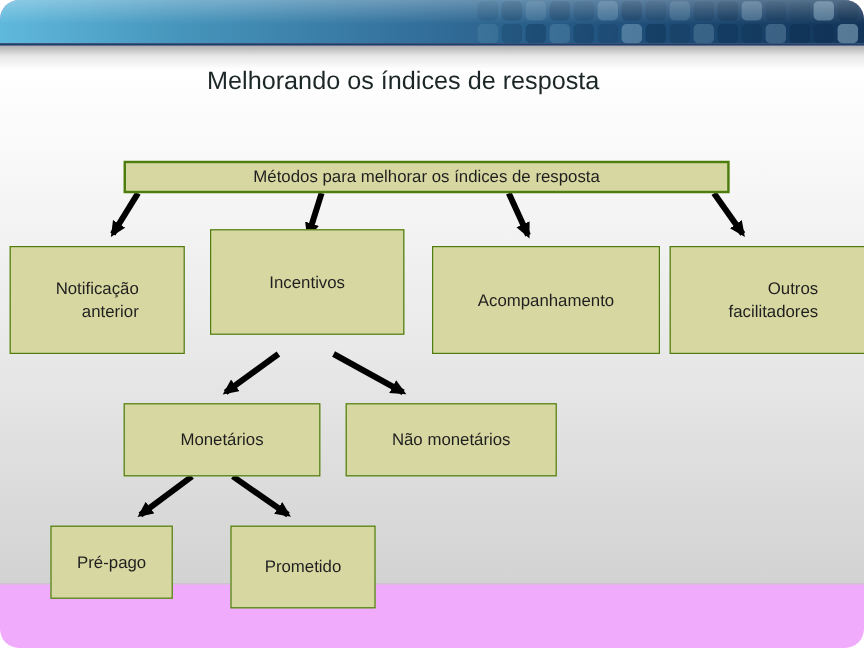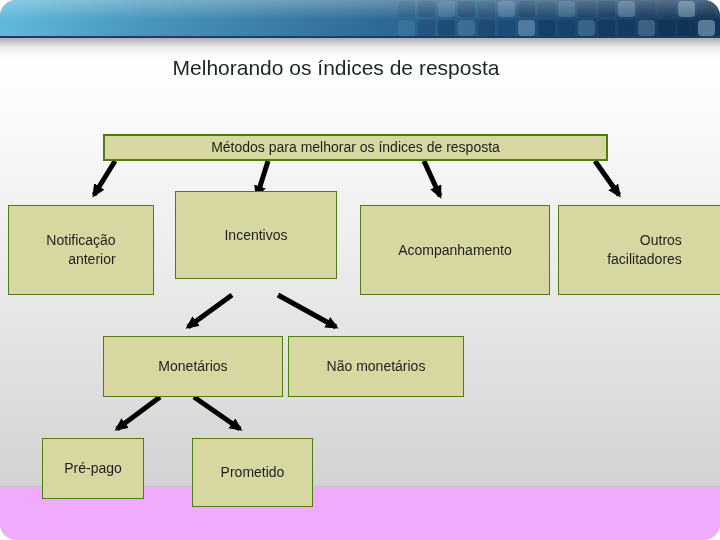--- a/index.html
+++ b/index.html
@@ -78,21 +78,21 @@
     line-height: 1.35;
     color: #1f1f1f;
     white-space: pre-line;
     z-index: 4;
   }
   .box.root { left: 103px; top: 134px; width: 505px; height: 27px; border-width: 2px; }
   .box.l2a  { left: 8px;   top: 205px; width: 146px; height: 90px; }
   .box.l2b  { left: 175px; top: 191px; width: 162px; height: 88px; }
   .box.l2c  { left: 360px; top: 205px; width: 190px; height: 90px; }
   .box.l2d  { left: 558px; top: 205px; width: 173px; height: 90px; }
-  .box.l3a  { left: 103px; top: 336px; width: 180px; height: 61px; }
+  .box.l3a  { left: 103px; top: 336px; width: 164px; height: 61px; }
   .box.l3b  { left: 288px; top: 336px; width: 176px; height: 61px; }
   .box.l4a  { left: 42px;  top: 438px; width: 102px; height: 61px; }
   .box.l4b  { left: 192px; top: 438px; width: 121px; height: 69px; }
 
   
   .arrows {
     position: absolute;
     left: 0; top: 0;
     width: 720px; height: 540px;
     z-index: 3;

